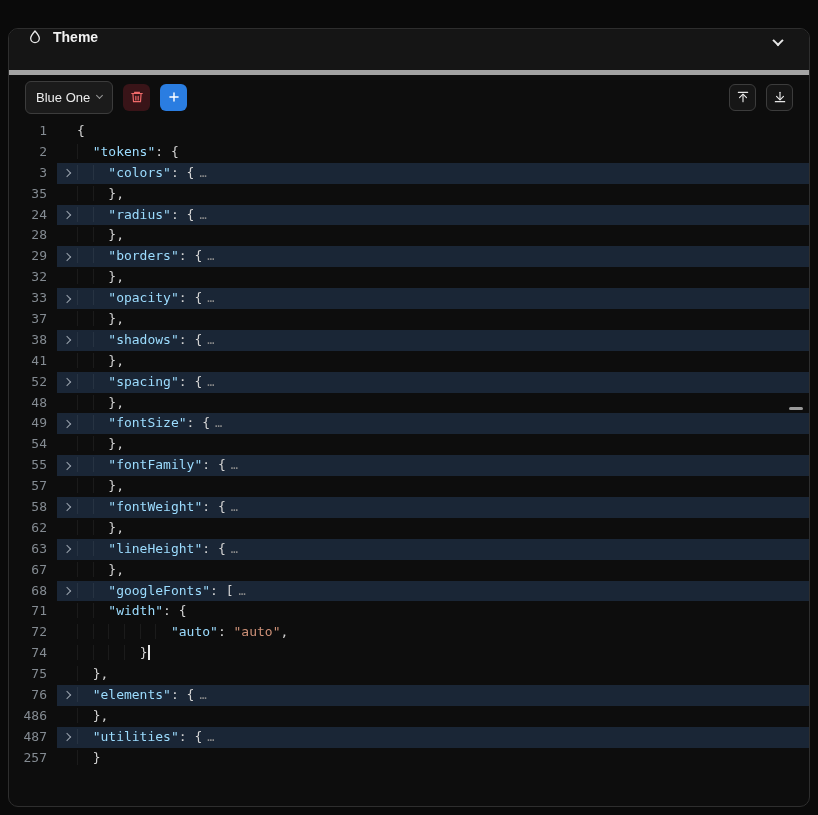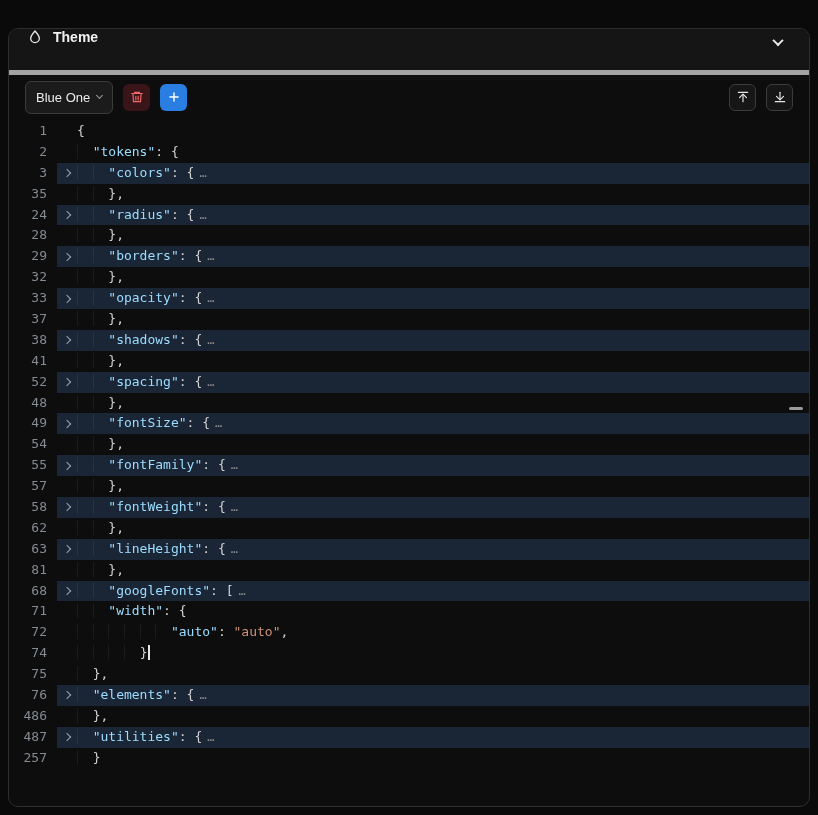--- a/index.html
+++ b/index.html
@@ -140,21 +140,21 @@
         <div class="cm-line"><span class="gut">41</span><span class="lwrap"><span class="foldc"></span><span class="code"><span class="ind">    </span><span class="tk-punct">},</span></span></span></div>
         <div class="cm-line"><span class="gut">52</span><span class="lwrap hl"><span class="foldc"><span class="chev-right"></span></span><span class="code"><span class="ind">    </span><span class="tk-key">"spacing"</span><span class="tk-punct">: {</span><span class="tk-fold">…</span></span></span></div>
         <div class="cm-line"><span class="gut">48</span><span class="lwrap"><span class="foldc"></span><span class="code"><span class="ind">    </span><span class="tk-punct">},</span></span></span></div>
         <div class="cm-line"><span class="gut">49</span><span class="lwrap hl"><span class="foldc"><span class="chev-right"></span></span><span class="code"><span class="ind">    </span><span class="tk-key">"fontSize"</span><span class="tk-punct">: {</span><span class="tk-fold">…</span></span></span></div>
         <div class="cm-line"><span class="gut">54</span><span class="lwrap"><span class="foldc"></span><span class="code"><span class="ind">    </span><span class="tk-punct">},</span></span></span></div>
         <div class="cm-line"><span class="gut">55</span><span class="lwrap hl"><span class="foldc"><span class="chev-right"></span></span><span class="code"><span class="ind">    </span><span class="tk-key">"fontFamily"</span><span class="tk-punct">: {</span><span class="tk-fold">…</span></span></span></div>
         <div class="cm-line"><span class="gut">57</span><span class="lwrap"><span class="foldc"></span><span class="code"><span class="ind">    </span><span class="tk-punct">},</span></span></span></div>
         <div class="cm-line"><span class="gut">58</span><span class="lwrap hl"><span class="foldc"><span class="chev-right"></span></span><span class="code"><span class="ind">    </span><span class="tk-key">"fontWeight"</span><span class="tk-punct">: {</span><span class="tk-fold">…</span></span></span></div>
         <div class="cm-line"><span class="gut">62</span><span class="lwrap"><span class="foldc"></span><span class="code"><span class="ind">    </span><span class="tk-punct">},</span></span></span></div>
         <div class="cm-line"><span class="gut">63</span><span class="lwrap hl"><span class="foldc"><span class="chev-right"></span></span><span class="code"><span class="ind">    </span><span class="tk-key">"lineHeight"</span><span class="tk-punct">: {</span><span class="tk-fold">…</span></span></span></div>
-        <div class="cm-line"><span class="gut">81</span><span class="lwrap"><span class="foldc"></span><span class="code"><span class="ind">    </span><span class="tk-punct">},</span></span></span></div>
+        <div class="cm-line"><span class="gut">67</span><span class="lwrap"><span class="foldc"></span><span class="code"><span class="ind">    </span><span class="tk-punct">},</span></span></span></div>
         <div class="cm-line"><span class="gut">68</span><span class="lwrap hl"><span class="foldc"><span class="chev-right"></span></span><span class="code"><span class="ind">    </span><span class="tk-key">"googleFonts"</span><span class="tk-punct">: [</span><span class="tk-fold">…</span></span></span></div>
         <div class="cm-line"><span class="gut">71</span><span class="lwrap"><span class="foldc"></span><span class="code"><span class="ind">    </span><span class="tk-key">"width"</span><span class="tk-punct">: {</span></span></span></div>
         <div class="cm-line"><span class="gut">72</span><span class="lwrap"><span class="foldc"></span><span class="code"><span class="ind">            </span><span class="tk-key">"auto"</span><span class="tk-punct">: </span><span class="tk-val">"auto"</span><span class="tk-punct">,</span></span></span></div>
         <div class="cm-line"><span class="gut">74</span><span class="lwrap"><span class="foldc"></span><span class="code"><span class="ind">        </span><span class="tk-punct">}</span><span class="caret"></span></span></span></div>
         <div class="cm-line"><span class="gut">75</span><span class="lwrap"><span class="foldc"></span><span class="code"><span class="ind">  </span><span class="tk-punct">},</span></span></span></div>
         <div class="cm-line"><span class="gut">76</span><span class="lwrap hl"><span class="foldc"><span class="chev-right"></span></span><span class="code"><span class="ind">  </span><span class="tk-key">"elements"</span><span class="tk-punct">: {</span><span class="tk-fold">…</span></span></span></div>
         <div class="cm-line"><span class="gut">486</span><span class="lwrap"><span class="foldc"></span><span class="code"><span class="ind">  </span><span class="tk-punct">},</span></span></span></div>
         <div class="cm-line"><span class="gut">487</span><span class="lwrap hl"><span class="foldc"><span class="chev-right"></span></span><span class="code"><span class="ind">  </span><span class="tk-key">"utilities"</span><span class="tk-punct">: {</span><span class="tk-fold">…</span></span></span></div>
         <div class="cm-line"><span class="gut">257</span><span class="lwrap"><span class="foldc"></span><span class="code"><span class="ind">  </span><span class="tk-punct">}</span></span></span></div>
       </div>

